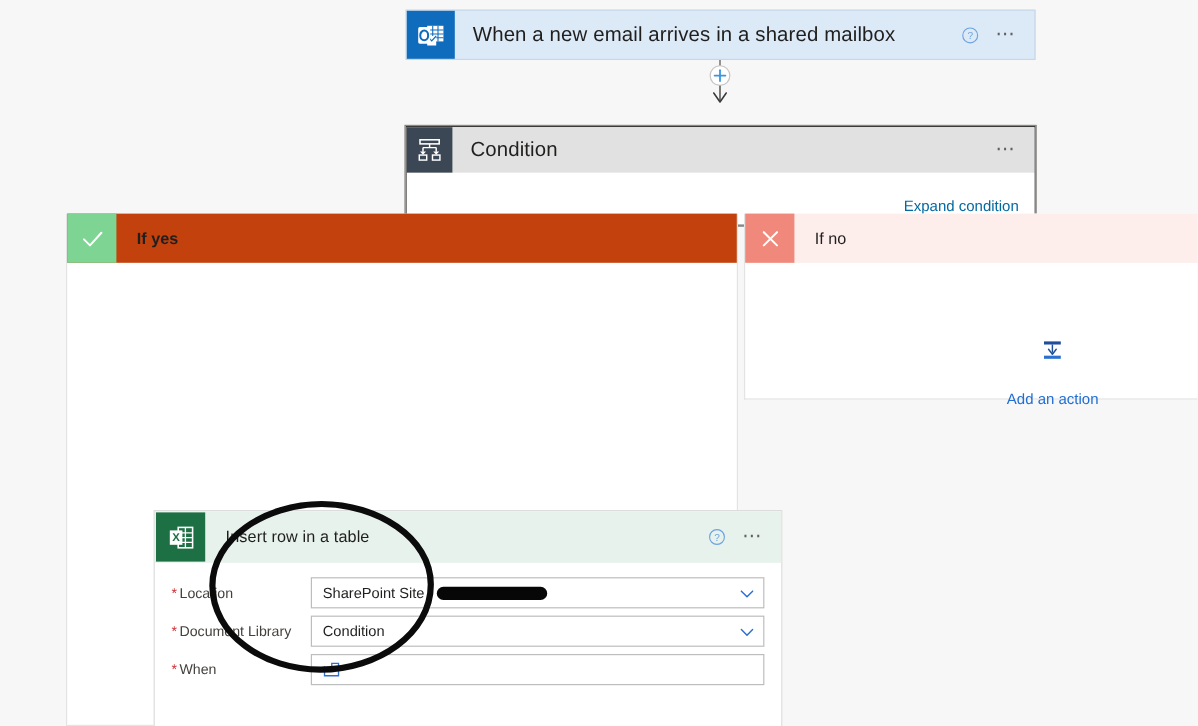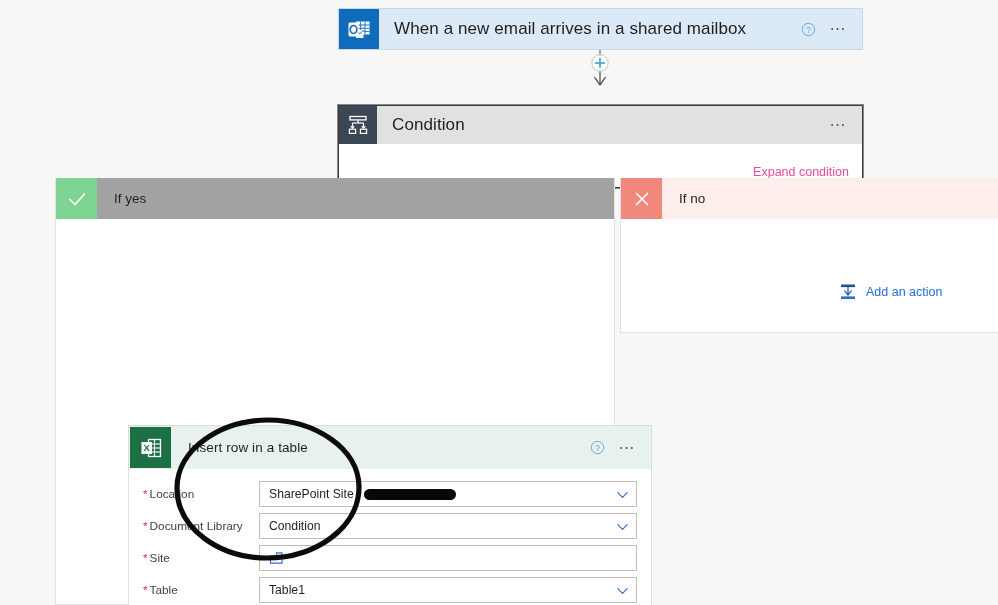--- a/index.html
+++ b/index.html
@@ -40,43 +40,43 @@
   #connector { position: absolute; left: 584px; top: 50px; width: 32px; height: 40px; }
 
   
   #condition-card { left: 338px; top: 105px; width: 525px; height: 83px;
     background: #fff; border: 1px solid #3b3a39; outline: 1px solid #8a8886; }
   #condition-card .card-head { height: 38px; background: #e1e1e1; }
   #condition-card .card-icon { background: #3b4754; }
   #cond-body { height: 43px; position: relative; background: #fff; }
   #expand-condition {
     position: absolute; right: 13px; bottom: 8px;
-    font-size: 12.5px; color: #ec4899; cursor: pointer; margin-left: 20px;
+    font-size: 12.5px; color: #0369a1; cursor: pointer; margin-left: 20px;
   }
 
   
   .branch { position: absolute; top: 178px; }
   .branch-head { display: flex; align-items: center; height: 41px; }
   .branch-ic { width: 41px; height: 41px; flex: 0 0 41px; display: flex;
     align-items: center; justify-content: center; }
   .branch-label { font-size: 13.5px; color: #201f1e; padding-left: 17px; }
 
   #yes-branch { left: 55px; width: 560px; height: 427px;
     background: #fff; border: 1px solid #e3e3e3; border-top: none; }
-  #yes-branch .branch-head { background: #a3a3a3; }
+  #yes-branch .branch-head { background: #c2410c; font-weight: bold; }
   #yes-branch .branch-ic { background: #7ed492; }
 
   #no-branch { left: 620px; width: 390px; height: 155px;
     background: #fff; border: 1px solid #e3e3e3; border-top: none; }
   #no-branch .branch-head { background: #fdeeec; }
   #no-branch .branch-ic { background: #f1887c; }
 
   #add-action {
     position: absolute; left: 218px; top: 105px;
-    display: flex; align-items: center; gap: 9px; cursor: pointer;
+    display: flex; align-items: center; gap: 25px; cursor: pointer; flex-direction: column;
   }
   #add-action .aa-label { font-size: 12.5px; color: #1f6ed4; white-space: nowrap; }
 
   
   #excel-card { left: 72px; top: 247px; width: 524px; height: 340px;
     background: #fff; border: 1px solid #dcdcdc; }
   #excel-card .card-head { height: 43px; background: #e7f2ec; }
   #excel-card .card-icon { width: 41px; height: 41px; flex-basis: 41px;
     background: #1d7044; margin: 1px; }
   #excel-card .card-title { font-size: 13.5px; padding-left: 16px; }
@@ -233,38 +233,29 @@
           <div class="row-label"><span class="req">*</span><span>Document Library</span></div>
           <div class="ctl">
             <span class="ctl-val">Condition</span>
             <svg class="chev" viewBox="0 0 16 16">
               <path d="M3 6 L8 11 L13 6" fill="none" stroke="#2f6fd0" stroke-width="1.3" stroke-linecap="round" stroke-linejoin="round"></path>
             </svg>
           </div>
         </div>
 
         <div class="row">
-          <div class="row-label"><span class="req">*</span><span>Site</span></div>
+          <div class="row-label"><span class="req">*</span><span>When</span></div>
           <div class="ctl">
             <svg class="folder-ic" viewBox="0 0 16 15">
               <path d="M1.5 4.5 L1.5 13 L14 13 L14 4.5" fill="none" stroke="#2f6fd0" stroke-width="1.2"></path>
               <path d="M8 4.5 L8 2 L14 2 L14 4.5" fill="none" stroke="#2f6fd0" stroke-width="1.2"></path>
             </svg>
           </div>
         </div>
 
-        <div class="row">
-          <div class="row-label"><span class="req">*</span><span>Table</span></div>
-          <div class="ctl">
-            <span class="ctl-val">Table1</span>
-            <svg class="chev" viewBox="0 0 16 16">
-              <path d="M3 6 L8 11 L13 6" fill="none" stroke="#2f6fd0" stroke-width="1.3" stroke-linecap="round" stroke-linejoin="round"></path>
-            </svg>
-          </div>
-        </div>
 
       </div>
     </div>
   </div>
 
   <div class="branch" id="no-branch">
     <div class="branch-head">
       <div class="branch-ic">
         <svg width="24" height="24" viewBox="0 0 24 24">
           <path d="M6.5 6.5 L17.5 17.5 M17.5 6.5 L6.5 17.5" fill="none" stroke="#ffffff" stroke-width="1.7" stroke-linecap="round"></path>

